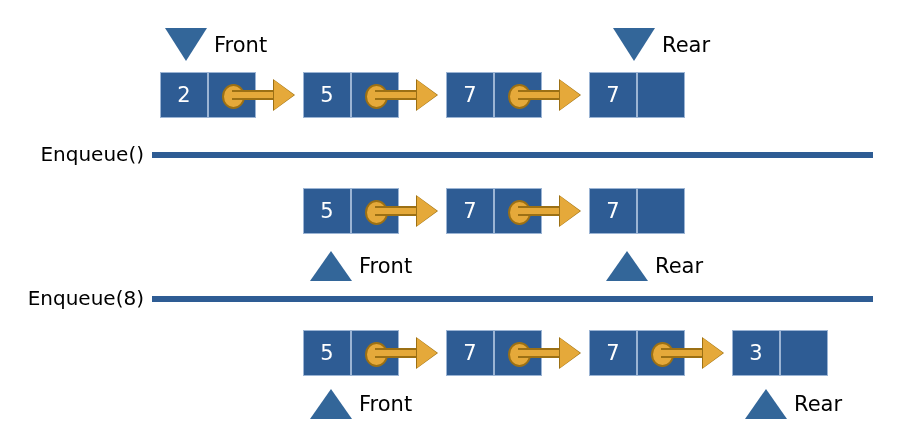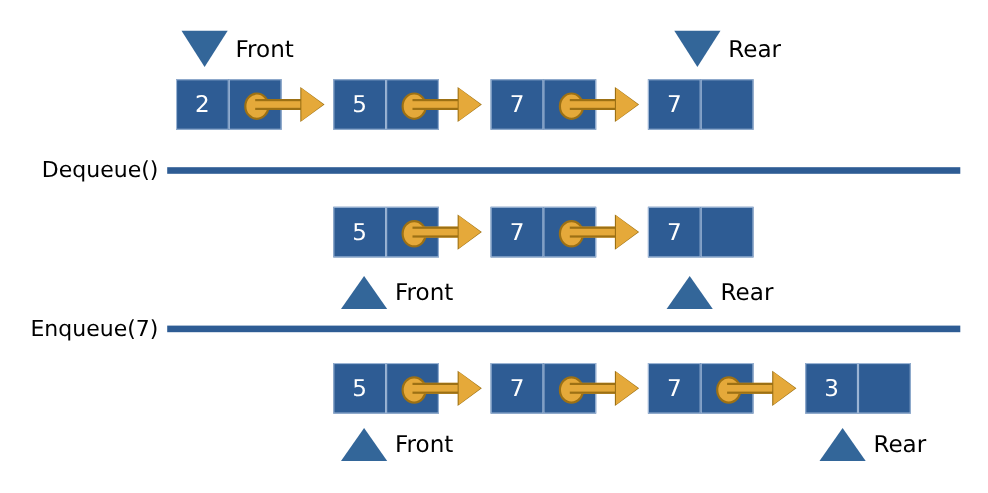--- a/index.html
+++ b/index.html
@@ -133,23 +133,23 @@
     font-family: "DejaVu Sans", sans-serif;
     white-space: nowrap;
     text-align: right;
   }
 </style>
 </head>
 <body>
 
 <div id="canvas">
     <div class="sep-line" style="left: 152px; top: 152px; width: 721px;"></div>
-    <div class="sep-label" style="left: 22px; top: 142px; width: 122px;">Dequeue()</div>
+    <div class="sep-label" style="left: 22px; top: 142px; width: 122px;">Enqueue()</div>
     <div class="sep-line" style="left: 152px; top: 296px; width: 721px;"></div>
-    <div class="sep-label" style="left: 10px; top: 286px; width: 134px;">Enqueue(7)</div>
+    <div class="sep-label" style="left: 10px; top: 286px; width: 134px;">Enqueue(8)</div>
     <div class="node" style="left: 160px; top: 72px;">
       <div class="cell data">2</div>
       <div class="cell ptr">
         <span class="ptr-dot"></span>
       </div>
     </div>
     <div class="arrow" style="left: 232px; top: 80px; width: 63px;">
       <div class="shaft" style="width: 45px;"></div>
       <div class="head-outline" style="left: 41px; top: -1px;"></div>
       <div class="head" style="left: 42px;"></div>

